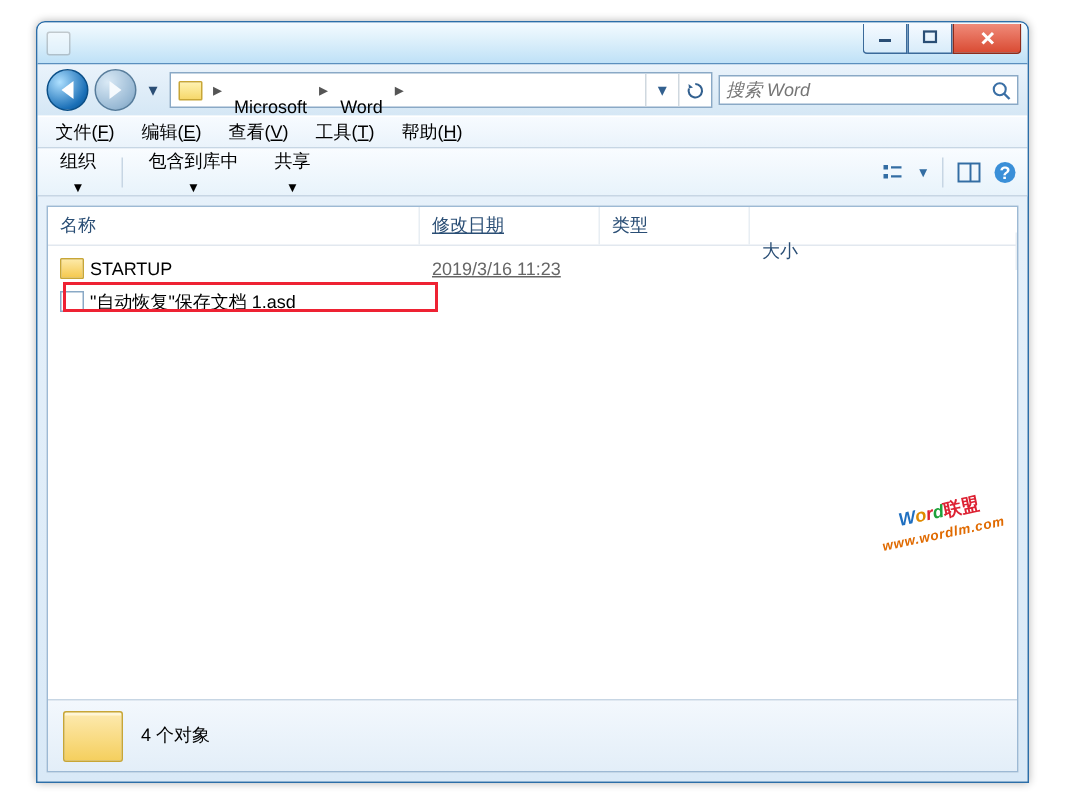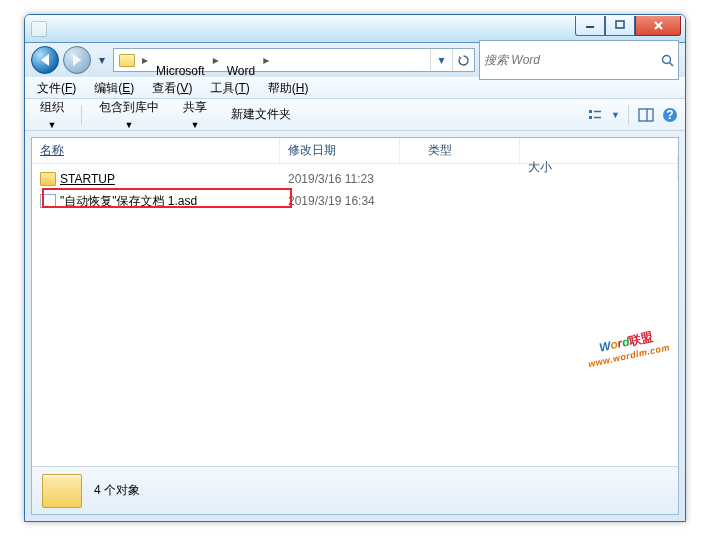--- a/index.html
+++ b/index.html
@@ -42,43 +42,43 @@
   .navdrop { width:14px; display:flex; align-items:center; justify-content:center; color:#2a4e75; cursor:default;}
 
   .addressbar { flex:1; height:24px; background:#fff; border:1px solid #8aa9c6; display:flex; align-items:center;}
   .ab-icon { width:22px; height:22px; margin:0 2px; display:flex; align-items:center; justify-content:center;}
   .ab-folder { width:16px; height:13px; background:linear-gradient(#fff2b0,#f6d86b); border:1px solid #c8a636; border-radius:1px;}
   .crumb { padding:0 6px; height:100%; display:flex; align-items:center; cursor:default;margin-top:21px;}
   .crumb-sep { color:#555; padding:0 2px;}
   .ab-flex{flex:1}
   .ab-btn { width:22px; height:22px; border-left:1px solid #cfd8df; display:flex; align-items:center; justify-content:center; color:#32608f;}
 
-  .searchbox { width:200px; height:40px; background:#fff; border:1px solid #8aa9c6; display:flex; align-items:center; padding-left:4px;}
+  .searchbox { width:200px; height:20px; background:#fff; border:1px solid #8aa9c6; display:flex; align-items:center; padding-left:4px;}
   .searchbox input{ flex:1; border:none; outline:none; font-style:italic; color:#888; font-size:12px;}
   .search-icon{ width:22px; color:#3a6fa5; display:flex; align-items:center; justify-content:center;}
 
   .menubar { height:22px; background:linear-gradient(#f7fbff,#eaf3fb); border-top:1px solid #fff; border-bottom:1px solid #c7d6e4; display:flex; align-items:center; padding-left:4px; gap:2px;}
   .menuitem{ padding:2px 8px; cursor:default;}
   .menuitem u{text-decoration:underline;}
 
   .toolbar { height:32px; background:linear-gradient(#f9fcff,#e8f3fb); border-bottom:1px solid #c7d6e4; display:flex; align-items:center; padding:0 6px; gap:6px;}
   .tbtn{ padding:4px 8px; display:flex; align-items:center; gap:4px; cursor:default; border:1px solid transparent; border-radius:2px;flex-direction:column;}
   .tsep{ width:1px; height:20px; background:#c7d6e4; margin:0 2px;}
   .tflex{flex:1}
   .ticon{ width:18px; height:18px; display:flex; align-items:center; justify-content:center; color:#336da3;}
 
   .content {
     position:absolute; left:6px; right:6px; bottom:6px; top:122px;
     background:#fff; border:1px solid #9db9d4;
   }
   .headerrow{ height:26px; border-bottom:1px solid #e2e8ef; display:flex; align-items:center;}
   .hcell{ padding:0 8px; color:#2a4e75; border-right:1px solid #e8eef3; height:100%; display:flex; align-items:center;}
-  .c-name{ flex:0 0 248px;text-decoration:underline;}
-  .c-date{ flex:0 0 120px;}
-  .c-type{ flex:0 0 100px;margin-left:20px;}
+  .c-name{ flex:0 0 248px;}
+  .c-date{ flex:0 0 120px;text-decoration:underline;}
+  .c-type{ flex:0 0 100px;}
   .c-size{ flex:1;margin-top:33px;}
 
   .filelist{ padding-top:4px;}
   .filerow{ height:22px; display:flex; align-items:center;}
   .filerow .fcell{ padding:0 8px; white-space:nowrap; overflow:hidden; text-overflow:ellipsis;}
   .filerow .ficon{ width:16px; height:14px; flex:0 0 auto; margin-right:4px;}
   .foldericon{ background:linear-gradient(#fde9a7,#f5c94f); border:1px solid #c8a636; border-radius:1px;}
   .docicon{ background:#fff; border:1px solid #8aa9c6;}
   .filerow .c-date,.filerow .c-type,.filerow .c-size{ color:#666;}
 
@@ -180,23 +180,20 @@
       </div>
     <div class="tsep"></div>
     <div class="tbtn">
         <span>包含到库中</span> 
         <span style="font-size:9px">▼</span>
       </div>
     <div class="tbtn">
         <span>共享</span> 
         <span style="font-size:9px">▼</span>
       </div>
-    <div class="tbtn">
-        <span>新建文件夹</span>
-      </div>
     <div class="tflex"></div>
     <div class="ticon">
       <svg width="16" height="14" viewBox="0 0 16 14">
           <rect x="1" y="2" width="3" height="3" fill="#336da3"></rect>
           <rect x="1" y="8" width="3" height="3" fill="#336da3"></rect>
           <line x1="6" y1="3.5" x2="13" y2="3.5" stroke="#336da3" stroke-width="1.5"></line>
           <line x1="6" y1="9.5" x2="13" y2="9.5" stroke="#336da3" stroke-width="1.5"></line>
         </svg>
     </div>
     <span style="font-size:9px;color:#336da3;">▼</span>
@@ -230,21 +227,20 @@
           <span>STARTUP</span>
         </div>
         <div class="fcell c-date">2019/3/16 11:23</div>
         <div class="fcell c-size"></div>
       </div>
       <div class="filerow">
         <div class="fcell c-name" style="display:flex;align-items:center;">
           <div class="ficon docicon"></div>
           <span>"自动恢复"保存文档 1.asd</span>
         </div>
-        <div class="fcell c-date">2019/3/19 16:34</div>
       </div>
     </div>
 
     <div class="redbox" style="left:10px; top:50px; width:250px; height:20px;"></div>
 
     <div class="watermark">
       <div class="wm-main"><span class="w1">W</span><span class="w2">o</span><span class="w3">r</span><span class="w4">d</span><span class="lm">联盟</span></div>
       <div class="wm-sub">www.wordlm.com</div>
     </div>
 

